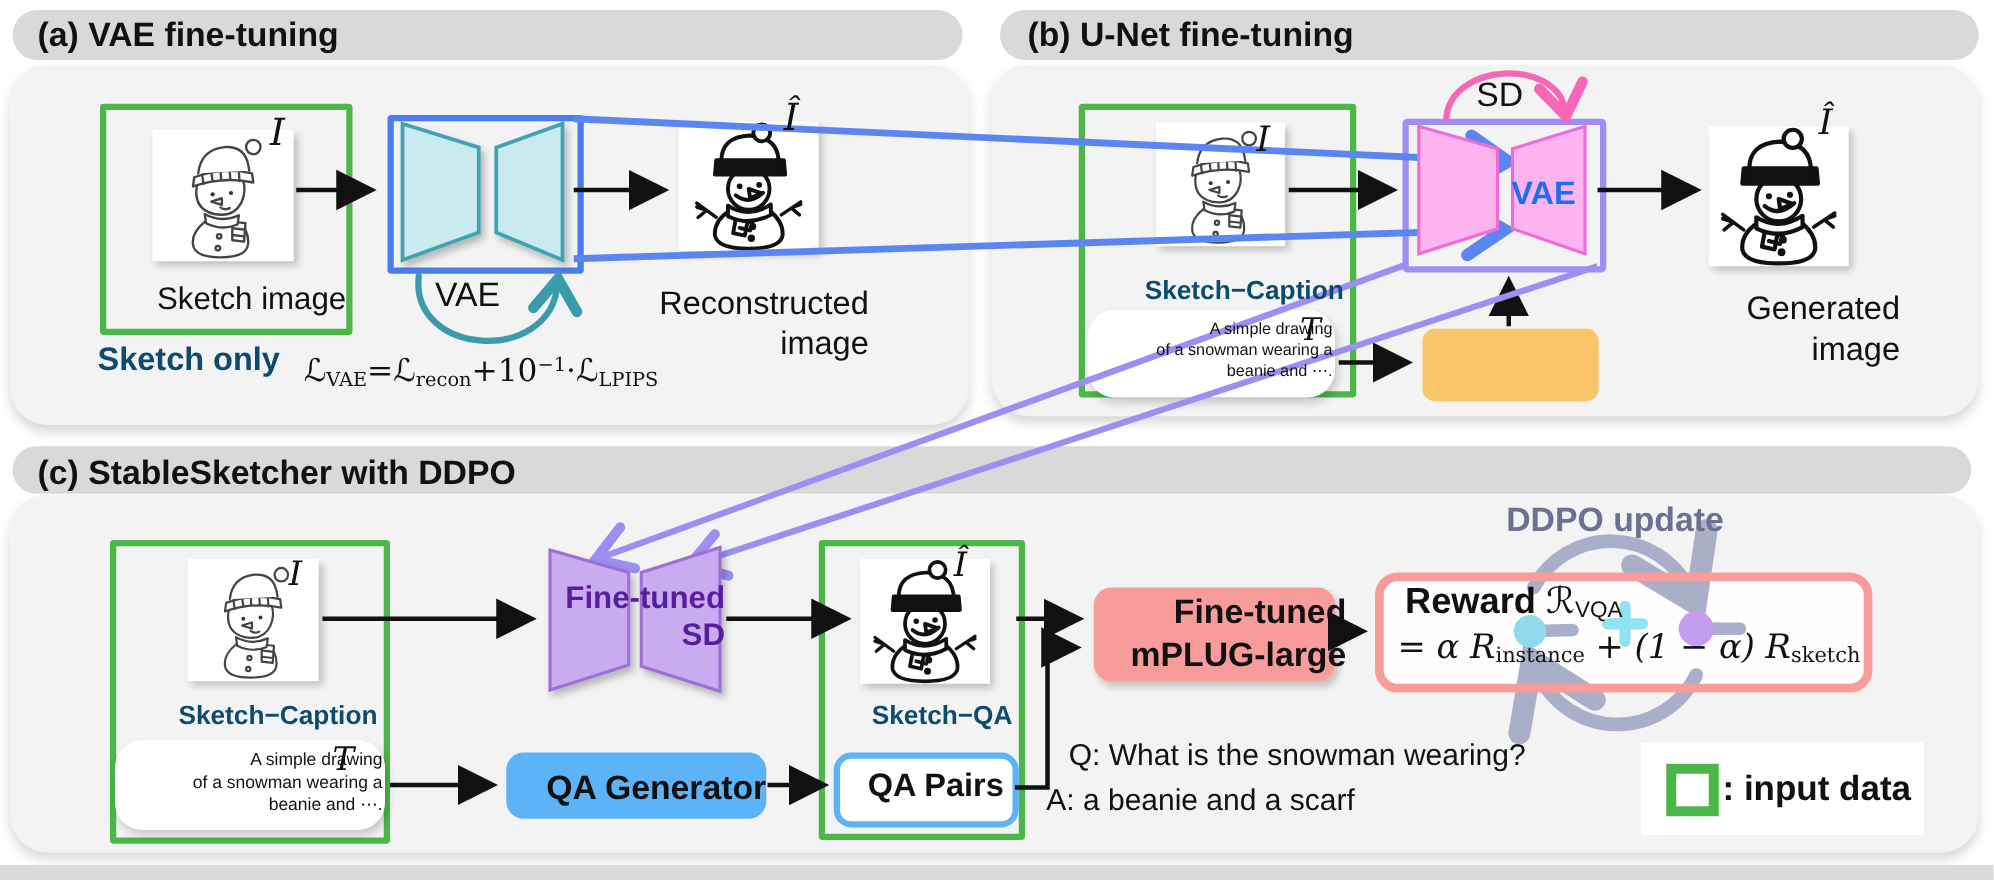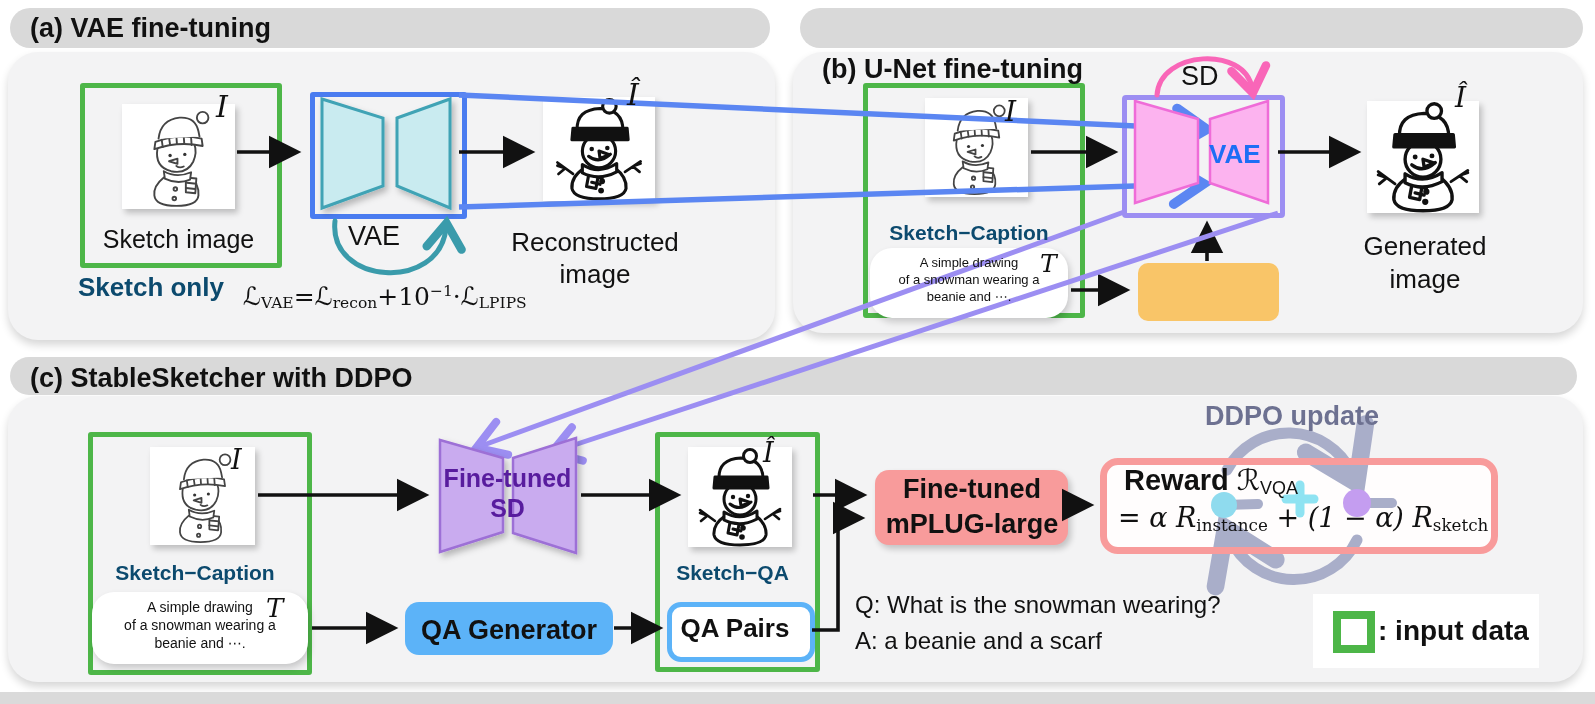--- a/index.html
+++ b/index.html
@@ -9,21 +9,21 @@
   .pill{background:#d9d9d9;border-radius:22px;z-index:1;}
   .pill-text{font-weight:bold;font-size:27px;color:#111;z-index:7;}
   .panel{background:#f3f3f4;border-radius:30px;box-shadow:0 5px 9px rgba(0,0,0,.16);z-index:0;}
   .greenbox{border:5px solid #4db648;border-radius:3px;z-index:2;}
   .bluebox{border:5px solid #4a7cf0;border-radius:3px;z-index:2;}
   .purplebox{border:5px solid #9c8ef2;border-radius:4px;z-index:2;}
   .card{background:#fff;box-shadow:3px 4px 6px rgba(0,0,0,.22);z-index:2;}
   .bubble{background:#fff;border-radius:22px;box-shadow:2px 4px 7px rgba(0,0,0,.18);z-index:2;}
   .txt{z-index:7;line-height:1.25;}
   .pre{white-space:pre-line;}
-  .ctr{text-align:center;}
+  .ctr{text-align:right;}
   .green{color:#0c4a6e;font-weight:bold;}
   .math{font-family:"DejaVu Serif","DejaVu Sans",serif;font-style:italic;}
   .cal{font-family:"DejaVu Serif","DejaVu Sans",serif;font-style:normal;}
   .rm{font-style:normal;}
   .sub{font-size:0.62em;vertical-align:-0.22em;font-style:normal;}
   .sup{font-size:0.62em;vertical-align:0.55em;font-style:normal;}
   svg{display:block;}
   #overlay{position:absolute;left:0;top:0;z-index:5;pointer-events:none;}
   .fillbox{background:#fffdfd;border-radius:18px;z-index:2;}
   .rewardborder{border:7px solid #f89b9b;border-radius:18px;background:transparent;z-index:6;}
@@ -78,21 +78,21 @@
         </g>
       </symbol>
     </defs>
   </svg>
 
   <div class="abs pill" style="left:10px;top:8px;width:760px;height:40px;"></div>
   <div class="abs txt pill-text" style="left:30px;top:12px;">(a) VAE fine-tuning</div>
   <div class="abs panel" style="left:8px;top:52px;width:767px;height:288px;"></div>
 
   <div class="abs pill" style="left:800px;top:8px;width:783px;height:40px;"></div>
-  <div class="abs txt pill-text" style="left:822px;top:12px;margin-top:41px;">(b) U-Net fine-tuning</div>
+  <div class="abs txt pill-text" style="left:822px;top:12px;">(b) U-Net fine-tuning</div>
   <div class="abs panel" style="left:793px;top:52px;width:790px;height:281px;"></div>
 
   <div class="abs pill" style="left:10px;top:357px;width:1567px;height:38px;"></div>
   <div class="abs txt pill-text" style="left:30px;top:362px;">(c) StableSketcher with DDPO</div>
   <div class="abs panel" style="left:8px;top:396px;width:1575px;height:286px;"></div>
 
   <div class="abs bstrip" style="left:0px;top:692px;width:1595px;height:12px;"></div>
 
   <div class="abs greenbox" style="left:80px;top:83px;width:192px;height:175px;"></div>
   <div class="abs card" style="left:122px;top:104px;width:113px;height:105px;">
@@ -189,21 +189,21 @@
   <div class="abs fillbox" style="left:1100px;top:458px;width:398px;height:96px;"></div>
   <div class="abs rewardborder" style="left:1100px;top:458px;width:384px;height:82px;"></div>
   <div class="abs txt" style="left:1124px;top:462px;font-size:29px;z-index:7;">
     <span style="font-weight:bold;">Reward </span><span class="cal">ℛ</span><span class="sub">VQA</span>
   </div>
   <div class="abs txt math" style="left:1118px;top:501px;font-size:27px;z-index:7;">
     <span>= α R</span><span class="sub">instance</span><span> + (1 − α) R</span><span class="sub">sketch</span>
   </div>
 
   <div class="abs txt" style="left:855px;top:590px;font-size:24px;">Q: What is the snowman wearing?</div>
-  <div class="abs txt" style="left:855px;top:626px;font-size:24px;">A: a beanie and a scarf</div>
+  <div class="abs txt" style="left:837px;top:626px;font-size:24px;">A: a beanie and a scarf</div>
 
   <div class="abs legend" style="left:1313px;top:594px;width:226px;height:74px;"></div>
   <div class="abs legendsq" style="left:1333px;top:611px;width:26px;height:26px;"></div>
   <div class="abs txt" style="left:1378px;top:613px;font-size:28px;font-weight:bold;">: input data</div>
 
   <svg id="overlay" width="1595" height="704">
     <defs>
       <marker id="mBlack" markerWidth="10" markerHeight="10" refX="7.5" refY="5" orient="auto">
           <path d="M0,0.5 L9,5 L0,9.5 Z" fill="#111"></path>
         </marker>

